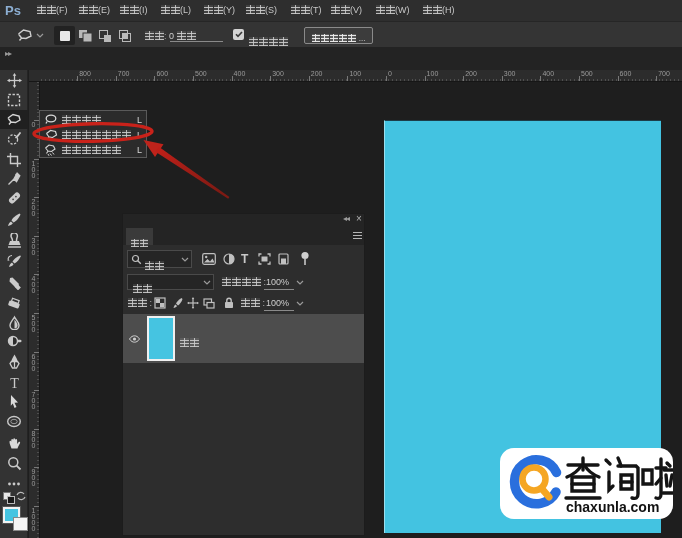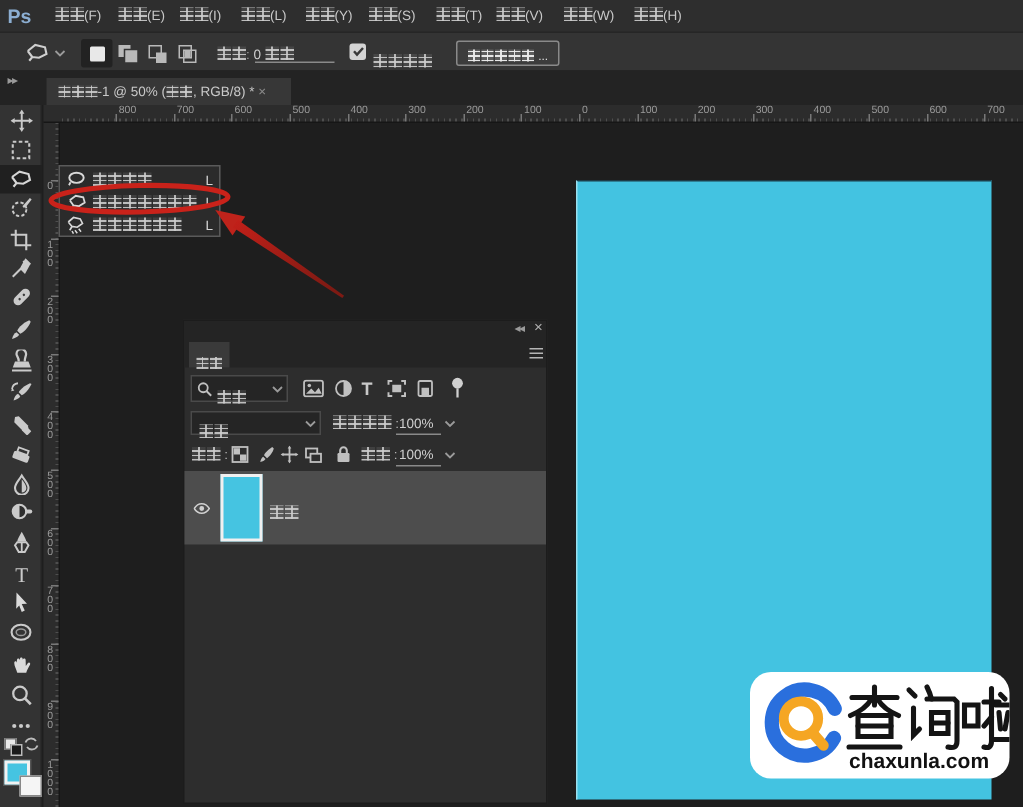--- a/index.html
+++ b/index.html
@@ -88,21 +88,20 @@
     <div class="abs" style="left:233px;top:7px;width:11px;height:11px;background:#d4d4d4;border-radius:2px"></div>
     <svg class="abs" style="left:235px;top:9px" width="8" height="7" viewBox="0 0 8 7">
         <path d="M1 3.2 L3 5.4 L7 1" fill="none" stroke="#3a3a3a" stroke-width="1.6"></path>
       </svg>
     <span class="abs" style="left:248px;top:9px"><i class="cj"></i><i class="cj"></i><i class="cj"></i><i class="cj"></i></span>
 
     <div class="abs" style="left:304px;top:5px;width:69px;height:17px;border:1px solid #8a8a8a;border-radius:2px;background:#3c3c3c;text-align:center;line-height:15px"><i class="cj b cj8"></i><i class="cj b cj8"></i><i class="cj b cj8"></i><i class="cj b cj8"></i><i class="cj b cj8"></i><span style="color:#e0e0e0;font-size:8px"> ...</span></div>
   </div>
   <div id="tabbar" class="abs">
     <span style="position:absolute;left:5px;top:2px;color:#9a9a9a;font-size:8px;letter-spacing:-1px">▸▸</span>
-    <div id="tab"><i class="cj8 cj"></i><i class="cj8 cj"></i><i class="cj8 cj"></i>-1 @ 50% (<i class="cj8 cj"></i><i class="cj8 cj"></i>, RGB/8) * <span style="color:#8a8a8a">×</span></div>
   </div>
   <div id="hruler" class="abs">
       <span class="tick" style="left:37.2px"></span>
       <span class="tlab" style="left:39.2px">800</span>
       <span class="tick" style="left:75.8px"></span>
       <span class="tlab" style="left:77.8px">700</span>
       <span class="tick" style="left:114.4px"></span>
       <span class="tlab" style="left:116.4px">600</span>
       <span class="tick" style="left:153.0px"></span>
       <span class="tlab" style="left:155.0px">500</span>

